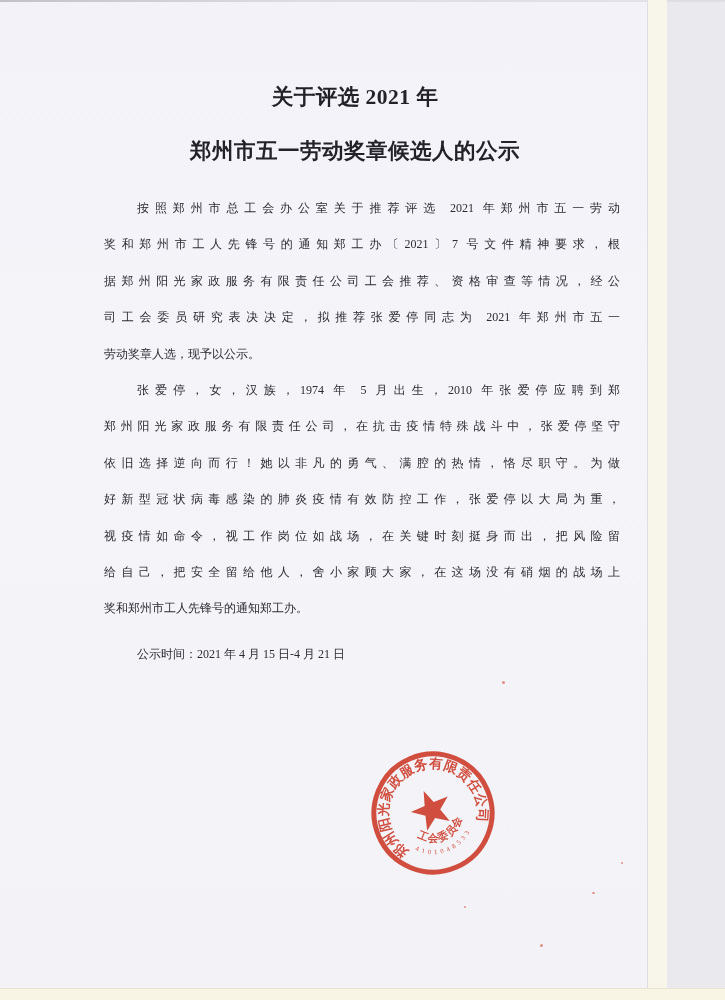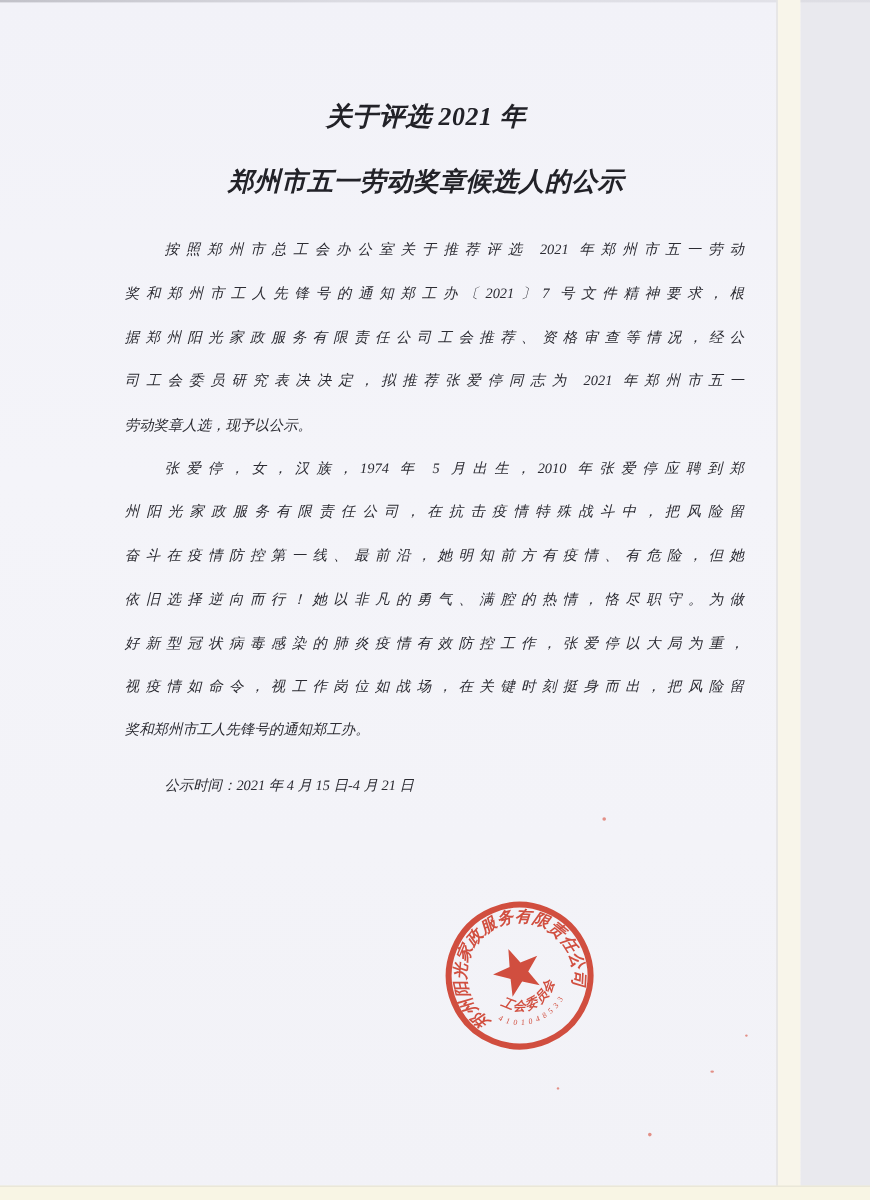--- a/index.html
+++ b/index.html
@@ -5,21 +5,20 @@
   html,body{margin:0;padding:0;}
   body{
     width:725px;height:1000px;overflow:hidden;
     font-family:"Liberation Serif","DejaVu Serif",serif;
     background:#e9e9ee;
   }
   .page{
     position:relative;width:667px;height:1000px;
     background:linear-gradient(180deg,#f2f2f8 0%,#f4f4f9 40%,#f2f2f7 100%);
     color:#28282e;
-    font-style:italic;
   }
   
   .top-edge{position:absolute;left:0;top:0;width:725px;height:2px;
     background:linear-gradient(90deg,#9a9aa2,#c9c9d0 40%,#d6d6dd);opacity:.55;}
   .right-strip{position:absolute;top:0;right:0;width:19px;height:1000px;
     background:#f8f5ea;border-left:1px solid #dddde2;}
   .bottom-strip{position:absolute;left:0;bottom:0;width:725px;height:11px;
     background:#f8f5e4;border-top:1px solid #e7e4d6;}
   .speck{position:absolute;border-radius:50%;background:rgba(214,62,42,.55);}
   .s1{left:502px;top:681px;width:3px;height:3px;}
@@ -60,25 +59,25 @@
     <div class="body-block">
       <div class="line first">按照郑州市总工会办公室关于推荐评选 2021 年郑州市五一劳动</div>
       <div class="line">奖和郑州市工人先锋号的通知郑工办〔2021〕7 号文件精神要求，根</div>
       <div class="line">据郑州阳光家政服务有限责任公司工会推荐、资格审查等情况，经公</div>
       <div class="line">司工会委员研究表决决定，拟推荐张爱停同志为 2021 年郑州市五一</div>
       <div class="line end">劳动奖章人选，现予以公示。</div>
     </div>
 
     <div>
       <div class="line first">张爱停，女，汉族，1974 年 5 月出生，2010 年张爱停应聘到郑</div>
-      <div class="line">州阳光家政服务有限责任公司，在抗击疫情特殊战斗中，把风险留</div>
-      <div class="line">奋斗在疫情防控第一线、最前沿，她明知前方有疫情、有危险，但她</div>
+      <div class="line">郑州阳光家政服务有限责任公司，在抗击疫情特殊战斗中，张爱停坚守</div>
       <div class="line">依旧选择逆向而行！她以非凡的勇气、满腔的热情，恪尽职守。为做</div>
       <div class="line">好新型冠状病毒感染的肺炎疫情有效防控工作，张爱停以大局为重，</div>
       <div class="line">视疫情如命令，视工作岗位如战场，在关键时刻挺身而出，把风险留</div>
+      <div class="line">给自己，把安全留给他人，舍小家顾大家，在这场没有硝烟的战场上</div>
       <div class="line end">奖和郑州市工人先锋号的通知郑工办。</div>
     </div>
 
     <div class="notes-block">
       <div class="line">公示时间：2021 年 4 月 15 日-4 月 21 日</div>
 
     </div>
 
   </div>
 

